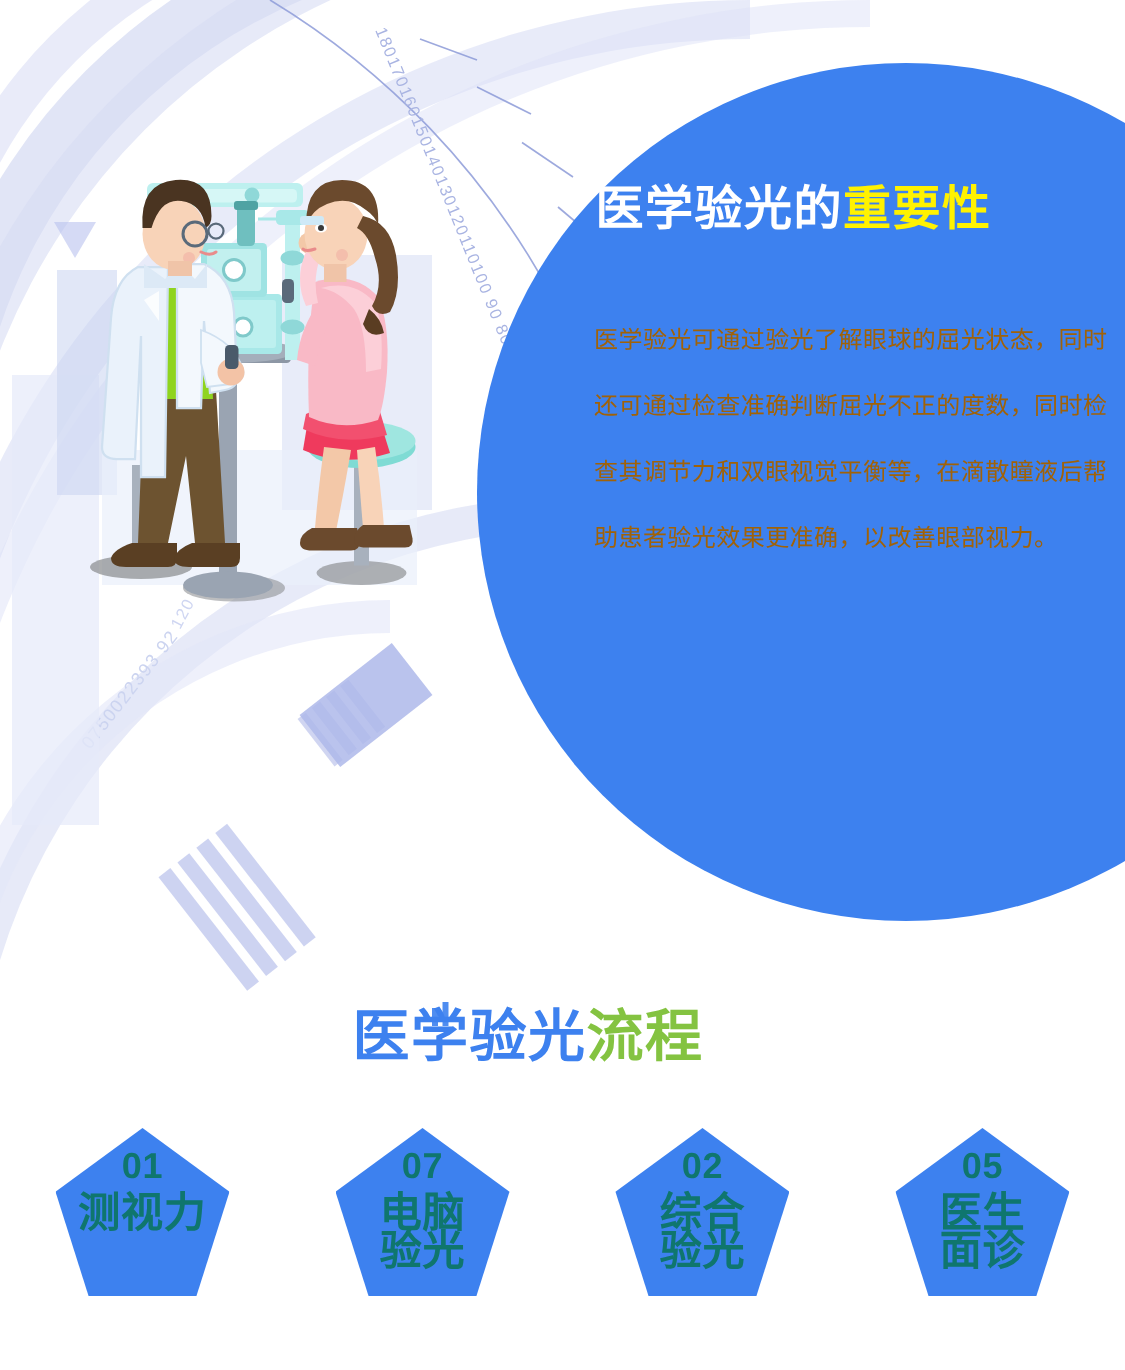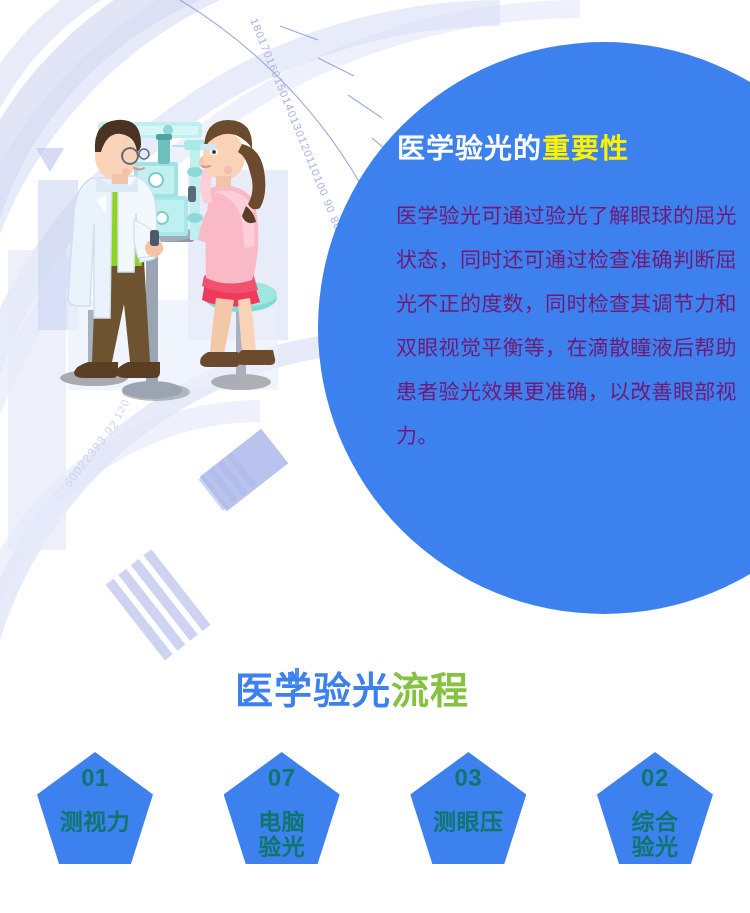--- a/index.html
+++ b/index.html
@@ -26,38 +26,38 @@
     position:absolute;
     left:318px;top:42px;
     width:572px;height:572px;
     border-radius:50%;
     background:#3d81ef;
   }
 
   
   .hero-title{
     position:absolute;
-    left:397px;top:132px;
+    left:397px;top:120px;
     width:340px;
-    font-size:28px;
+    font-size:32px;
     font-weight:bold;
     color:#ffffff;
     letter-spacing:1px;
     line-height:1.2;
     white-space:nowrap;
   }
   .hero-title .accent{color:#fff200;}
 
   .hero-body{
     position:absolute;
-    left:396px;top:194px;
+    left:396px;top:206px;
     width:348px;
-    font-size:21px;
+    font-size:16px;
     line-height:44px;
-    color:#701a75;
+    color:#a16207;
     letter-spacing:0.3px;
   }
   .hero-body p{margin:0;}
 
   
   .section-heading{
     position:absolute;
     left:0;top:660px;
     width:704px;
     text-align:center;
@@ -100,22 +100,22 @@
     z-index:2;
     margin-top:14px;
     font-size:24px;
     font-weight:bold;
     line-height:1;
     letter-spacing:0.5px;
   }
   .step .lbl{
     position:relative;
     z-index:2;
-    margin-top:20px;
-    font-size:23px;
+    margin-top:6px;
+    font-size:28px;
     font-weight:bold;
     line-height:25px;
     letter-spacing:0.5px;
   }
 
   
   .illustration{
     position:absolute;
     left:38px;top:100px;
     width:264px;height:322px;
@@ -318,24 +318,25 @@
       <span class="lbl" style="white-space: pre-line;">测视力</span>
     </div>
     <div class="step">
       <span class="pent"></span>
       <span class="num">07</span>
       <span class="lbl" style="white-space: pre-line;">电脑
 验光</span>
     </div>
     <div class="step">
       <span class="pent"></span>
-      <span class="num">03</span>
-      <span class="lbl" style="white-space: pre-line;">测眼压</span>
-    </div>
-    <div class="step">
-      <span class="pent"></span>
       <span class="num">02</span>
       <span class="lbl" style="white-space: pre-line;">综合
 验光</span>
     </div>
+    <div class="step">
+      <span class="pent"></span>
+      <span class="num">05</span>
+      <span class="lbl" style="white-space: pre-line;">医生
+面诊</span>
+    </div>
   </div>
 
 </div>
 
 </body></html>

